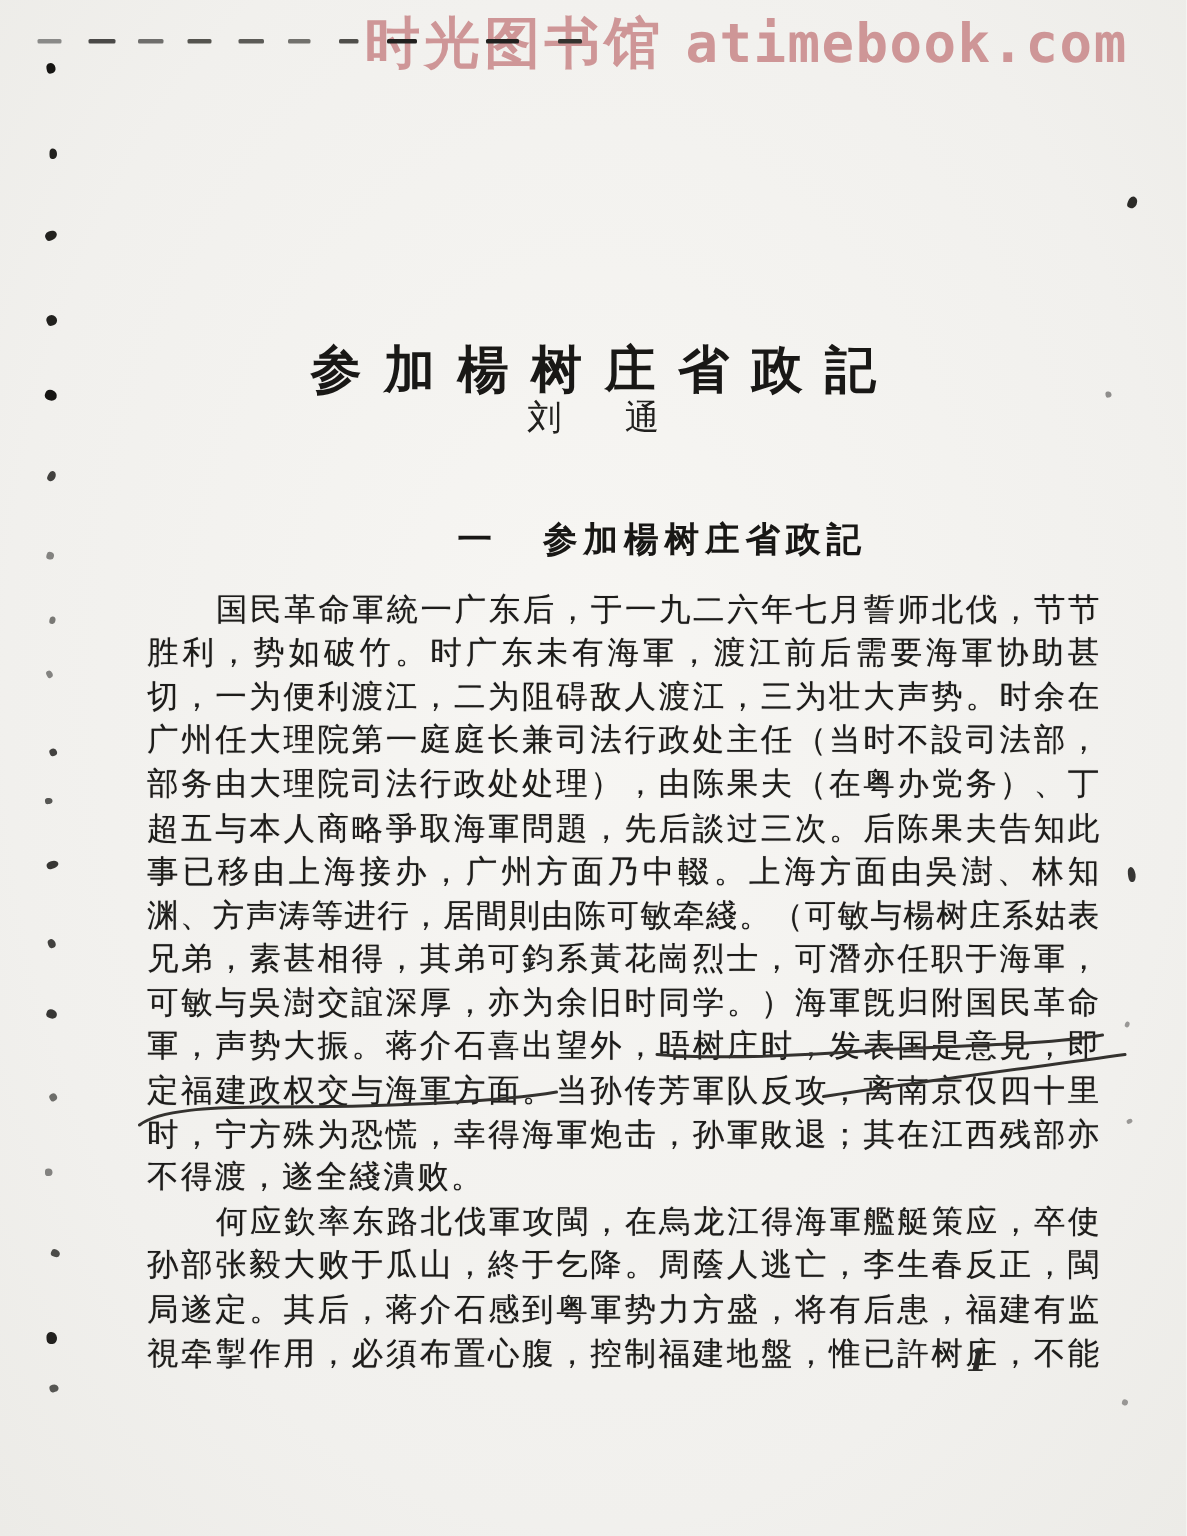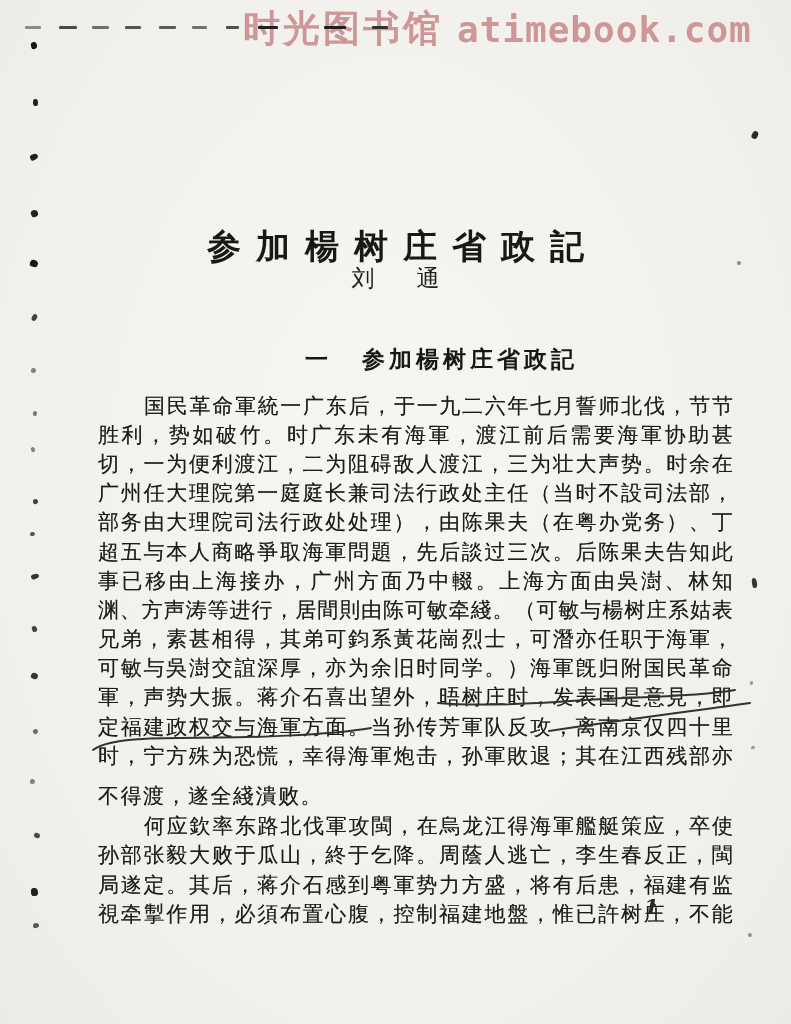--- a/index.html
+++ b/index.html
@@ -66,21 +66,21 @@
   }
   .text-line{
     height:29.2px;
     display:flex;align-items:center;justify-content:space-between;
     font-size:21px;font-weight:500;
     color:#1d1c1a;
     text-shadow:0 0 .5px rgba(20,20,20,.55);
   }
   .text-line.indent{padding-left:46px;}
   .text-line.noflex{
-    display:block;line-height:29.2px;letter-spacing:1.5px;margin-top:12px;
+    display:block;line-height:29.2px;letter-spacing:1.5px;
   }
   .page-number{
     position:absolute;left:644px;top:894px;
     font-size:21px;font-style:italic;font-weight:bold;color:#2a2927;
     font-family:"DejaVu Serif","Liberation Serif",serif;
   }
   .pen-overlay{
     position:absolute;left:0;top:0;width:791px;height:1024px;
     pointer-events:none;
   }

